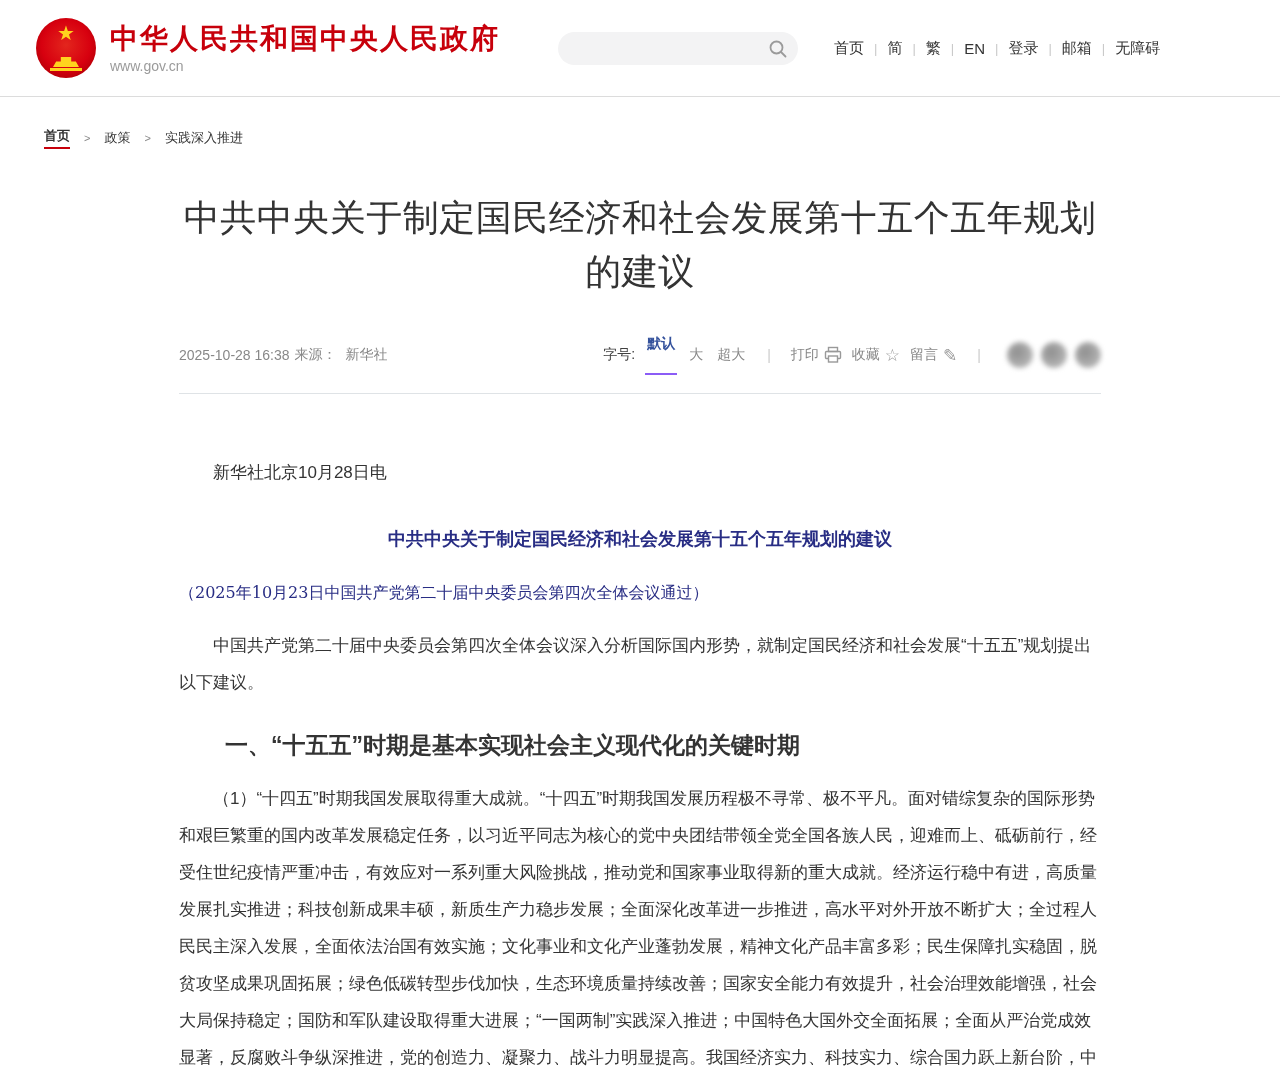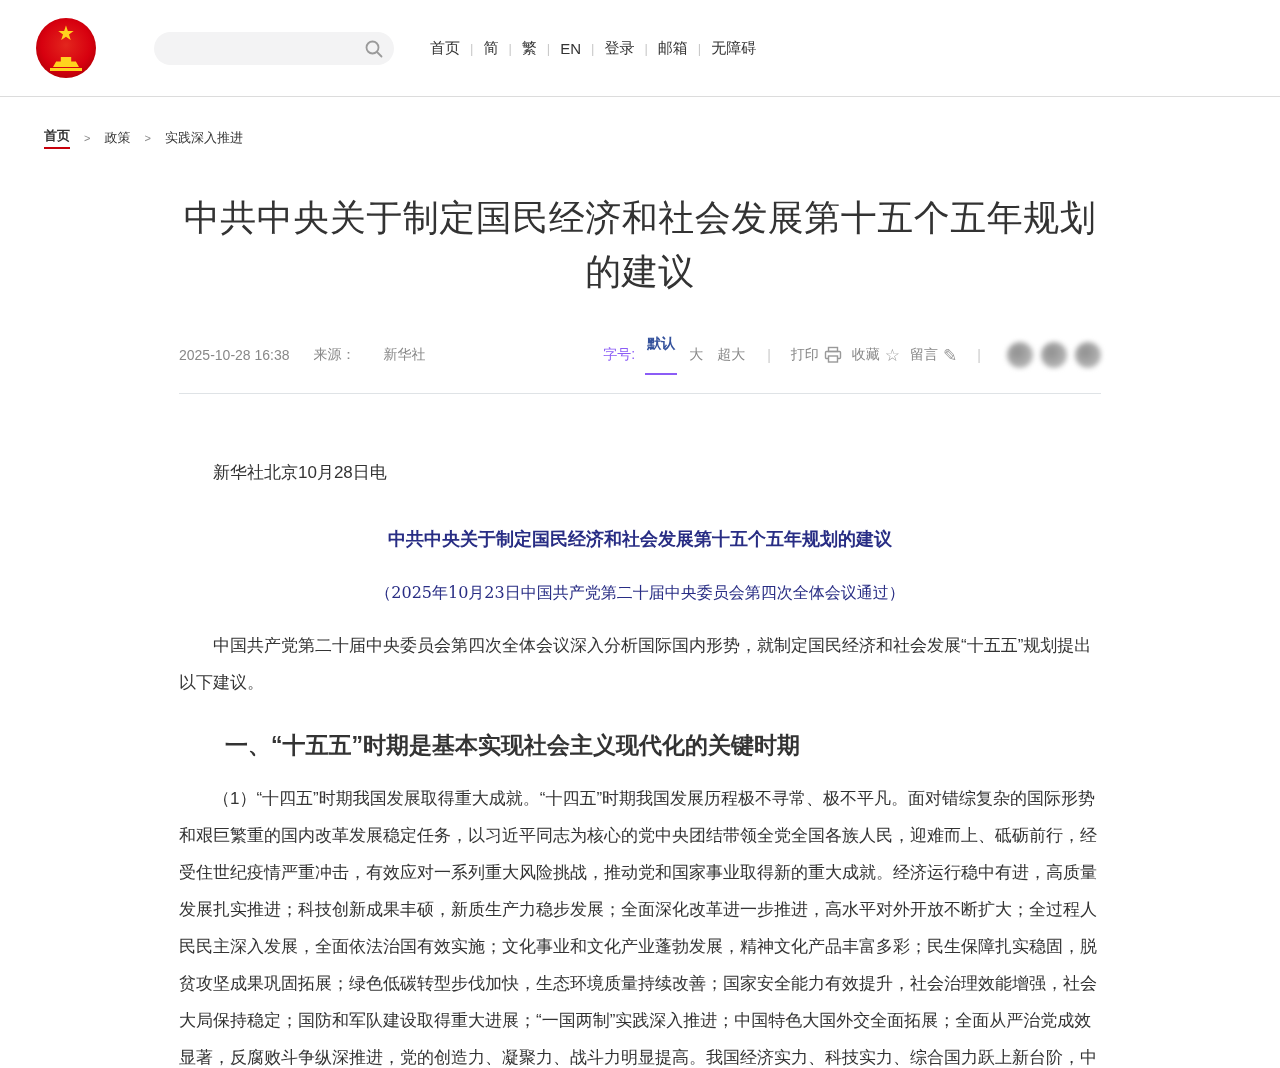--- a/index.html
+++ b/index.html
@@ -29,50 +29,54 @@
   .breadcrumb { width:1208px; margin:0 auto; padding:30px 8px 0 8px; font-size:13px; color:#333; display:flex; align-items:center; }
   .crumb { cursor:pointer; }
   .crumb-first { font-weight:700; border-bottom:2px solid #c7000b; padding-bottom:2px; }
   .crumb-sep { color:#888; margin:0 14px; font-size:11px; }
 
   
   .article-wrap { width:922px; margin:0 auto; padding-top:42px; }
   .article-title { font-size:36px; font-weight:500; color:#333; text-align:center; line-height:54px; letter-spacing:0.5px; }
 
   .meta-row { margin-top:36px; display:flex; justify-content:space-between; align-items:center; font-size:14px; color:#888; }
-  .meta-left { display:flex; align-items:center; gap:24px; }
+  .meta-left { display:flex; align-items:center; gap:5px; }
   .meta-left .src-name { color:#888; margin-left:4px; }
   .meta-right { display:flex; align-items:center; gap:10px; }
-  .fz-label { color:#8b5cf6; }
+  .fz-label { color:#404040; }
   .fz-opt { color:#888; cursor:pointer; padding:0 2px; }
   .fz-default { color:#33519c; font-weight:700; border-bottom:2px solid #8b5cf6; padding-bottom:20px; }
   .meta-sep { color:#ccc; margin:0 10px; }
   .meta-tool { display:flex; align-items:center; gap:5px; color:#888; cursor:pointer; }
   .tool-icon { color:#999; font-size:17px; line-height:1; }
   .share-blur { display:flex; align-items:center; gap:8px; margin-left:6px; }
   .share-blob { width:26px; height:26px; border-radius:50%; background:radial-gradient(circle at 40% 40%, #8f8f8f, #b5b5b5 70%, #d8d8d8); filter:blur(2.5px); cursor:pointer; }
 
   .meta-divider { border:none; border-top:1px solid #dfe3e6; margin-top:18px; }
 
   .article-body { padding:60px 0 40px 0; font-size:17px; line-height:37px; color:#333; }
   .article-body p { text-indent:2em; margin-bottom:16px; }
   .doc-title { text-indent:0 !important; text-align:center; color:#282d84; font-weight:700; font-size:18px; margin-top:30px; margin-bottom:10px; }
-  .doc-passed { text-indent:0 !important; text-align:center; color:#282d84; font-family:"DejaVu Serif","Liberation Serif",serif; font-size:16px; margin-bottom:28px; }
+  .doc-passed { text-indent:0 !important; text-align:left; color:#282d84; font-family:"DejaVu Serif","Liberation Serif",serif; font-size:16px; margin-bottom:28px; }
   .section-heading { text-indent:2em; font-weight:700; margin:26px 0 16px 0; font-size:23px; }
 </style>
 </head>
 <body>
 
 <header class="site-header">
   <div class="site-header-inner">
     <div class="logo-wrap">
       <div class="emblem">
         <span class="star-big">★</span>
         <span class="gate"></span>
         <span class="gate-base"></span>
+      </div>
+      <div class="logo-text">
+        <div class="site-title">中华人民共和国中央人民政府</div>
+        <div class="site-url">www.gov.cn</div>
       </div>
     </div>
 
     <div class="search-wrap">
       <input class="search-input" type="text" placeholder="" style="">
       <button class="search-btn">
         <svg width="20" height="20" viewBox="0 0 20 20">
           <circle cx="8.5" cy="8.5" r="6" fill="none" stroke="#9a9a9a" stroke-width="1.8"></circle>
           <line x1="13" y1="13" x2="17.5" y2="17.5" stroke="#9a9a9a" stroke-width="1.8" stroke-linecap="round"></line>
         </svg>

